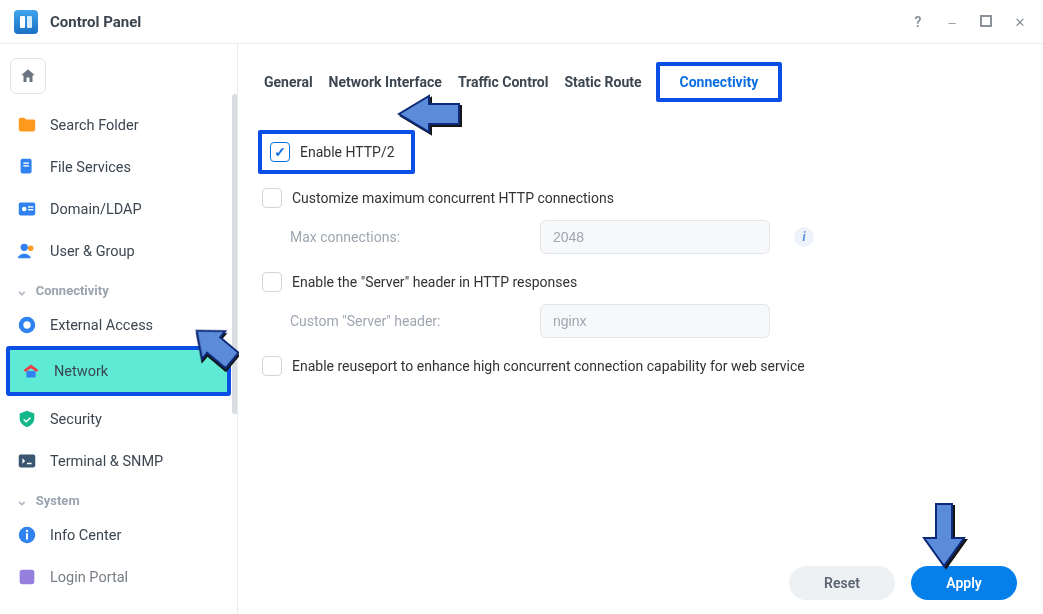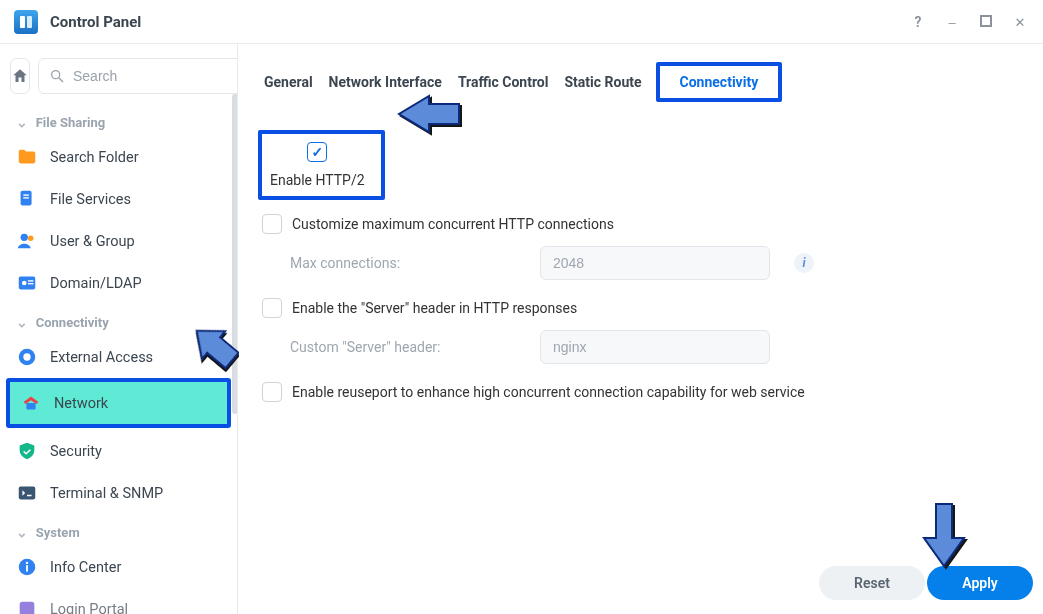--- a/index.html
+++ b/index.html
@@ -109,38 +109,37 @@
     .text-input {
       width:230px; height:34px; border:1px solid #e2e5e9; border-radius:6px;
       padding:0 12px; background:#f7f8fa; color:#9ea6b0; font-size:14px;
     }
     .info-badge {
       width:20px; height:20px; border-radius:50%; background:#eef3fa; color:#5a8de0;
       display:flex;align-items:center;justify-content:center; font-style:italic; font-weight:700; font-size:12px;
       margin-left:4px;
     }
 
-    .btnbar { position:absolute; right:10px; bottom:14px; display:flex; gap:2px; }
+    .btnbar { position:absolute; right:26px; bottom:14px; display:flex; gap:16px; }
     .btn {
       min-width:106px; height:34px; display:flex; align-items:center; justify-content:center;
       border-radius:17px; font-weight:600; cursor:pointer; font-size:14px;
     }
     .btn-reset { background:#eef1f4; color:#5a6571; }
     .btn-apply { background:#057fea; color:#fff; }
 
     
     .arrow-ann { position:absolute; pointer-events:none; }
     .arrow-ann svg { display:block; }
 
     
     .http2-box {
       display:inline-flex; align-items:center; gap:10px;
       padding:8px 16px 8px 8px; border:4px solid #0a4fe4; border-radius:2px;
       margin-left:-4px;
-      flex-direction:column;
     }
 
     
     .ic-folder { fill:#ff9a1f; }
     .ic-file   { fill:#2f82f0; }
     .ic-user   { fill:#2f82f0; }
     .ic-ldap   { fill:#2f82f0; }
     .ic-ext    { fill:#2f82f0; }
     .ic-net-roof { fill:#ec3f47; }
     .ic-net-base { fill:#2f82f0; }
@@ -170,71 +169,60 @@
 
 <div class="wrap">
 
   <div class="sidebar">
     <div class="home-search">
       <div class="home-btn">
         <svg width="18" height="18" viewBox="0 0 24 24">
             <path fill="#6b7581" d="M12 3l9 8h-3v9h-4v-6H10v6H6v-9H3z"></path>
           </svg>
       </div>
-      <div class="search">
-        <svg width="16" height="16" viewBox="0 0 24 24">
-            <circle cx="10" cy="10" r="6" fill="none" stroke="#9aa2ab" stroke-width="2"></circle>
-            <line x1="15" y1="15" x2="21" y2="21" stroke="#9aa2ab" stroke-width="2"></line>
-          </svg>
-        <input placeholder="Search" style="">
-      </div>
-    </div>
-
-    <div class="section-head">
-      <span class="chev"></span>
-      <span>File Sharing</span>
-    </div>
+    </div>
+
     <div class="nav-item">
       <span class="ic">
           <svg width="22" height="22" viewBox="0 0 24 24">
             <path class="ic-folder" d="M3 6a2 2 0 012-2h4l2 2h8a2 2 0 012 2v9a2 2 0 01-2 2H5a2 2 0 01-2-2z"></path>
           </svg>
         </span>
       <span>Search Folder</span>
     </div>
     <div class="nav-item">
       <span class="ic">
           <svg width="22" height="22" viewBox="0 0 24 24">
             <rect class="ic-file" x="5" y="3" width="12" height="16" rx="2"></rect>
             <rect fill="#fff" x="8" y="7" width="6" height="1.5"></rect>
             <rect fill="#fff" x="8" y="10" width="6" height="1.5"></rect>
           </svg>
         </span>
       <span>File Services</span>
-    </div>
-    <div class="nav-item">
-      <span class="ic">
-          <svg width="22" height="22" viewBox="0 0 24 24">
-            <circle class="ic-user" cx="9" cy="8" r="4"></circle>
-            <circle fill="#ff9a1f" cx="16" cy="9" r="3"></circle>
-            <path class="ic-user" d="M2 20c0-3 4-5 7-5s7 2 7 5z"></path>
-          </svg>
-        </span>
-      <span>User &amp; Group</span>
     </div>
     <div class="nav-item">
       <span class="ic">
           <svg width="22" height="22" viewBox="0 0 24 24">
             <rect class="ic-ldap" x="3" y="5" width="18" height="14" rx="2"></rect>
             <circle fill="#fff" cx="9" cy="12" r="2.5"></circle>
             <rect fill="#fff" x="13" y="9" width="6" height="1.5"></rect>
             <rect fill="#fff" x="13" y="12" width="6" height="1.5"></rect>
           </svg>
         </span>
       <span>Domain/LDAP</span>
+    </div>
+    <div class="nav-item">
+      <span class="ic">
+          <svg width="22" height="22" viewBox="0 0 24 24">
+            <circle class="ic-user" cx="9" cy="8" r="4"></circle>
+            <circle fill="#ff9a1f" cx="16" cy="9" r="3"></circle>
+            <path class="ic-user" d="M2 20c0-3 4-5 7-5s7 2 7 5z"></path>
+          </svg>
+        </span>
+      <span>User &amp; Group</span>
     </div>
 
     <div class="section-head">
       <span class="chev"></span>
       <span>Connectivity</span>
     </div>
     <div class="nav-item">
       <span class="ic">
           <svg width="22" height="22" viewBox="0 0 24 24">
             <circle class="ic-ext" cx="12" cy="12" r="9"></circle>

